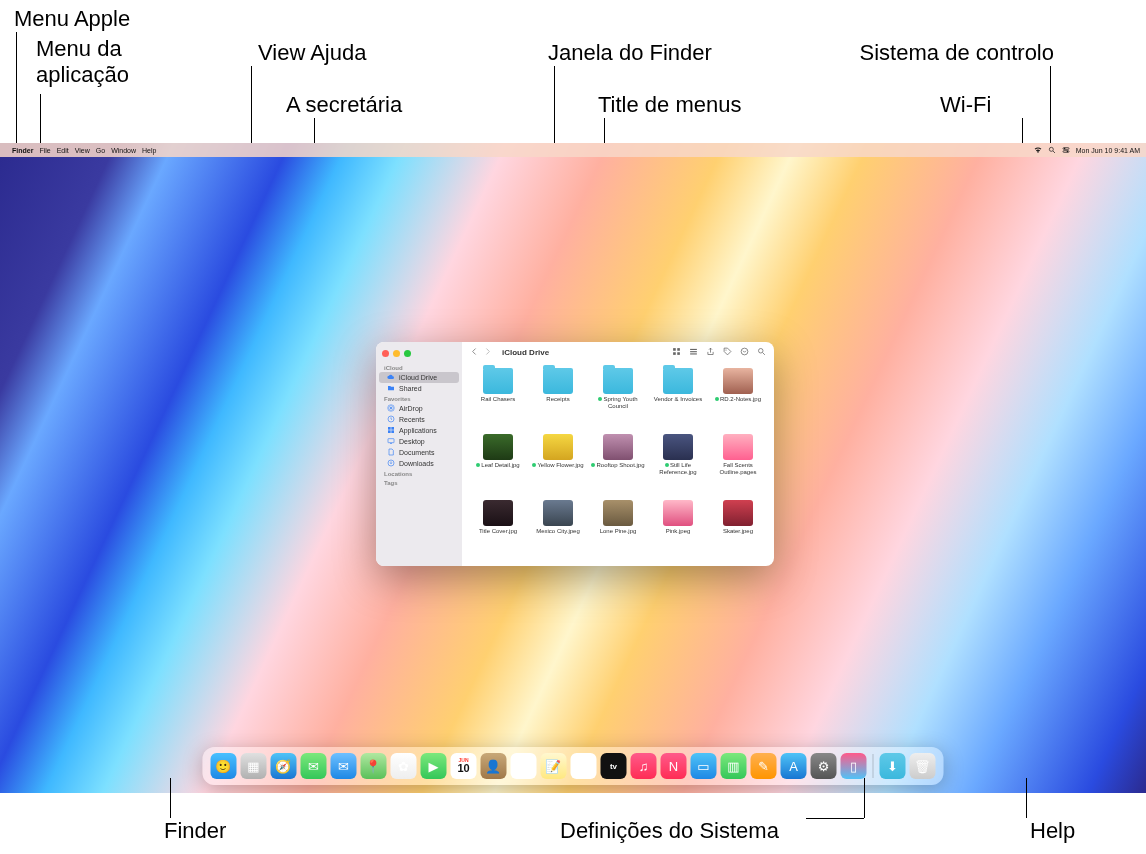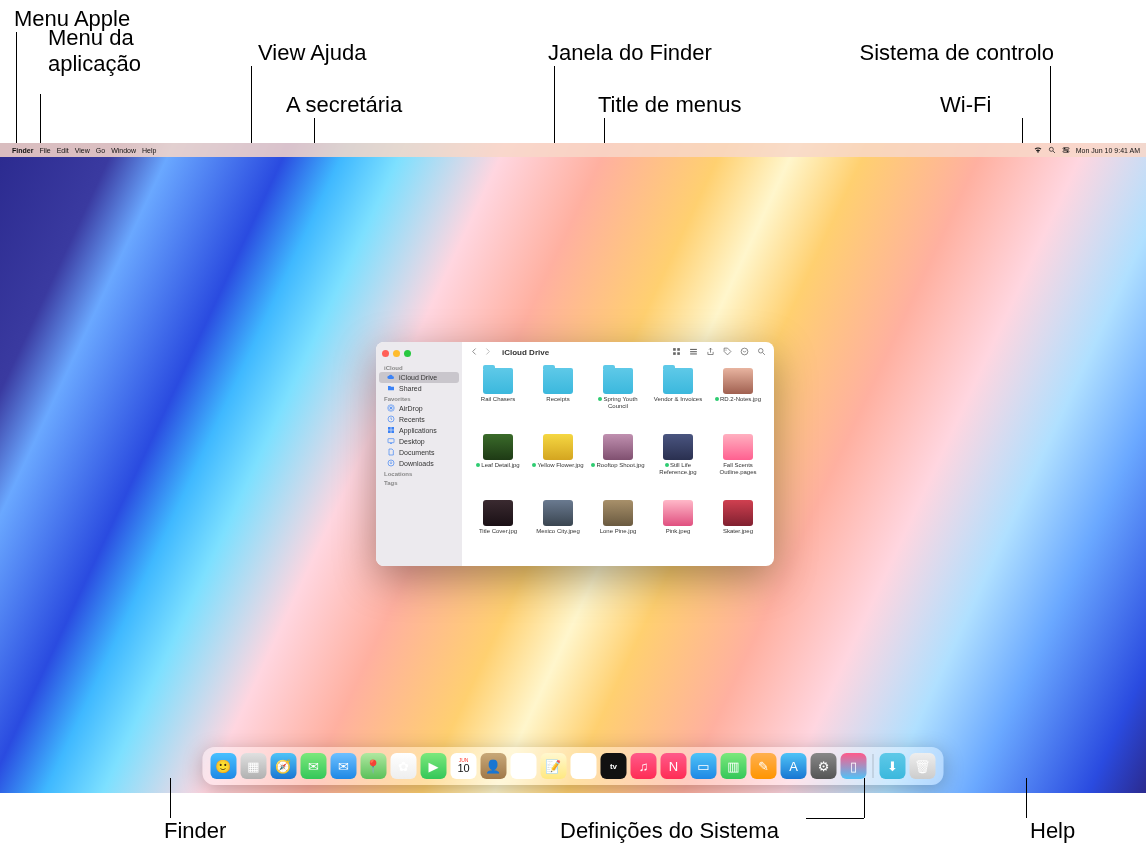--- a/index.html
+++ b/index.html
@@ -151,21 +151,21 @@
     display:flex; align-items:center; justify-content:center;
     font-size:13px; color:#fff;
     flex-shrink:0;
   }
   .dock-sep { width:1px; height:24px; background:rgba(0,0,0,.2); margin:0 2px;}
 </style>
 </head>
 <body>
 
 <div class="callout" style="left:14px;top:6px;">Menu Apple</div>
-<div class="callout" style="left:36px;top:25px;white-space:pre-line;margin-left:12px;">Menu da
+<div class="callout" style="left:36px;top:36px;white-space:pre-line;">Menu da
 aplicação</div>
 <div class="callout" style="left:258px;top:40px;">View Ajuda</div>
 <div class="callout" style="left:286px;top:92px;">A secretária</div>
 <div class="callout" style="left:548px;top:40px;text-align:right;">Janela do Finder</div>
 <div class="callout" style="left:598px;top:92px;">Title de menus</div>
 <div class="callout" style="left:798px;top:40px;text-align:right;width:256px;">Sistema de controlo</div>
 <div class="callout" style="left:940px;top:92px;">Wi-Fi</div>
 
 <div class="callout-line" style="left:16px; top:32px; width:1px; height:114px;"></div>
 <div class="callout-line" style="left:40px; top:94px; width:1px; height:52px;"></div>
@@ -386,21 +386,21 @@
 
   <div class="dock-wrap" id="dock">
       <div class="dock-icon" style="background: linear-gradient(rgb(74, 192, 255), rgb(30, 136, 229));">🙂</div>
       <div class="dock-icon" style="background: linear-gradient(rgb(224, 224, 224), rgb(176, 176, 176));">▦</div>
       <div class="dock-icon" style="background: linear-gradient(rgb(79, 195, 247), rgb(25, 118, 210));">🧭</div>
       <div class="dock-icon" style="background: linear-gradient(rgb(124, 232, 124), rgb(52, 199, 89));">✉</div>
       <div class="dock-icon" style="background: linear-gradient(rgb(110, 192, 255), rgb(30, 136, 229));">✉</div>
       <div class="dock-icon" style="background: linear-gradient(rgb(176, 232, 160), rgb(90, 192, 90));">📍</div>
       <div class="dock-icon" style="background: linear-gradient(rgb(255, 255, 255), rgb(238, 238, 238));">✿</div>
       <div class="dock-icon" style="background: linear-gradient(rgb(124, 232, 124), rgb(52, 199, 89));">▶</div>
-      <div class="dock-icon" style="background: rgb(255, 255, 255); color: rgb(255, 59, 48); font-weight: 400; font-size: 11px;">
+      <div class="dock-icon" style="background: rgb(255, 255, 255); color: rgb(255, 59, 48); font-weight: 700; font-size: 11px;">
         <div style="text-align:center;line-height:1">
           <div style="font-size:5px;color:#ff3b30">JUN</div>
           <div style="color:#111">10</div>
         </div>
       </div>
       <div class="dock-icon" style="background: linear-gradient(rgb(200, 168, 120), rgb(160, 120, 72));">👤</div>
       <div class="dock-icon" style="background: rgb(255, 255, 255);">☰</div>
       <div class="dock-icon" style="background: linear-gradient(rgb(255, 248, 208), rgb(255, 232, 128));">📝</div>
       <div class="dock-icon" style="background: rgb(255, 255, 255);">◉</div>
       <div class="dock-icon" style="background: rgb(17, 17, 17); color: rgb(255, 255, 255); font-size: 8px; font-weight: 700;">tv</div>

